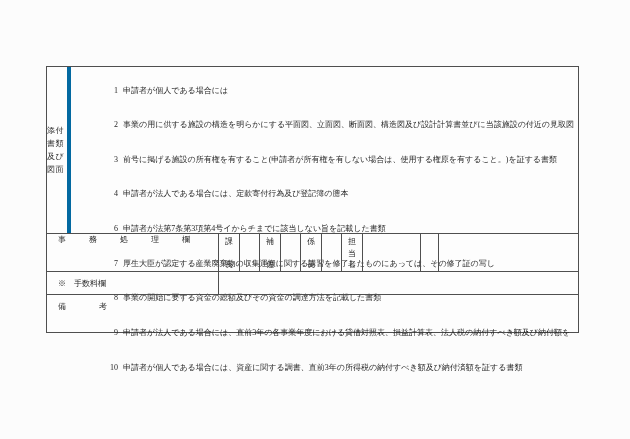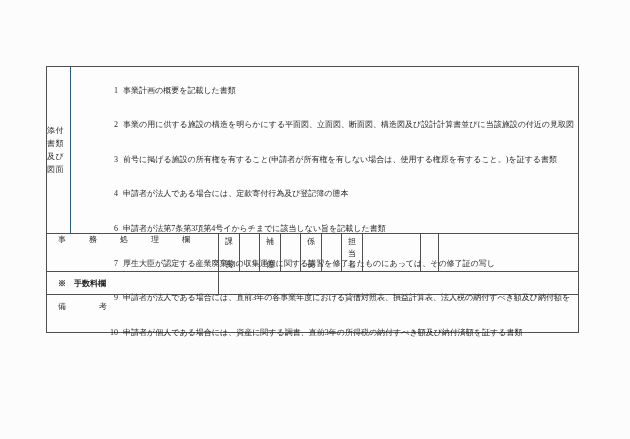--- a/index.html
+++ b/index.html
@@ -20,21 +20,21 @@
     background:#fdfdfd;
     font-size:8px;
     display:flex; flex-direction:column;
   }
   .row { display:flex; }
   .row + .row { border-top:1px solid #4f4f4f; }
 
   
   .row-attachments { height:166px; }
   .att-label {
-    width:38px; border-right:1px solid #0369a1;
+    width:38px; border-right:4px solid #0369a1;
     display:flex; flex-direction:column; justify-content:center; align-items:flex-start;
     line-height:13px; letter-spacing:0.5px;
   }
   .att-content { flex:1; padding:6px 4px 0 15px; }
   .doc-line { line-height:11.55px; white-space:pre; }
   .doc-line .num {
     display:inline-block; width:12px; text-align:right; margin-right:5px;
   }
   .doc-line .num:empty { width:0; margin-right:0; }
 
@@ -54,21 +54,21 @@
   .stamp-value { }
   .stamp-pair:nth-child(1) .stamp-value { width:19px; }
   .stamp-pair:nth-child(2) .stamp-value { width:19px; }
   .stamp-pair:nth-child(3) .stamp-value { width:19px; }
   .stamp-pair:nth-child(4) .stamp-value { width:57px; }
   .cell-small { width:18px; border-left:1px solid #4f4f4f; }
   .cell-wide  { flex:1;    border-left:1px solid #4f4f4f; }
 
   
   .row-fee { height:23px; }
-  .fee-label { width:171px; display:flex; align-items:center; padding-left:11px;font-weight:bold; }
+  .fee-label { width:171px; display:flex; align-items:center; padding-left:11px; }
   .fee-content { flex:1; border-left:1px solid #4f4f4f; }
 
   
   .row-remarks { flex:1; padding-top:6px; }
   .remarks-label {
     width:63px; display:flex; justify-content:space-between;
     padding:0 3px 0 11px; line-height:11.5px; height:11.5px;
   }
   .remarks-notes { margin-left:2px; }
   .note-line { line-height:11.5px; white-space:pre; }
@@ -80,36 +80,39 @@
 <div class="page">
   <div class="doc-table">
 
     <div class="row row-attachments">
       <div class="att-label">
         <div>添付書類</div>
         <div>及び図面</div>
       </div>
       <div class="att-content">
           <div class="doc-line">
-          <span class="num">1</span><span class="txt">事業計画の概要を記載した書類</span>
+          <span class="num">1</span><span class="txt">申請者が個人である場合には</span>
         </div>
           <div class="doc-line">
           <span class="num">2</span><span class="txt">事業の用に供する施設の構造を明らかにする平面図、立面図、断面図、構造図及び設計計算書並びに当該施設の付近の見取図</span>
         </div>
           <div class="doc-line">
           <span class="num">3</span><span class="txt">前号に掲げる施設の所有権を有すること(申請者が所有権を有しない場合は、使用する権原を有すること。)を証する書類</span>
         </div>
           <div class="doc-line">
           <span class="num">4</span><span class="txt">申請者が法人である場合には、定款寄付行為及び登記簿の謄本</span>
         </div>
           <div class="doc-line">
           <span class="num">6</span><span class="txt">申請者が法第7条第3項第4号イからチまでに該当しない旨を記載した書類</span>
         </div>
           <div class="doc-line">
           <span class="num">7</span><span class="txt">厚生大臣が認定する産業廃棄物の収集運搬に関する講習を修了したものにあっては、その修了証の写し</span>
+        </div>
+          <div class="doc-line">
+          <span class="num">8</span><span class="txt">事業の開始に要する資金の総額及びその資金の調達方法を記載した書類</span>
         </div>
           <div class="doc-line">
           <span class="num">9</span><span class="txt">申請者が法人である場合には、直前3年の各事業年度における貸借対照表、損益計算表、法人税の納付すべき額及び納付額を</span>
         </div>
           <div class="doc-line">
           <span class="num">10</span><span class="txt">申請者が個人である場合には、資産に関する調書、直前3年の所得税の納付すべき額及び納付済額を証する書類</span>
         </div>
         </div>
     </div>
 

